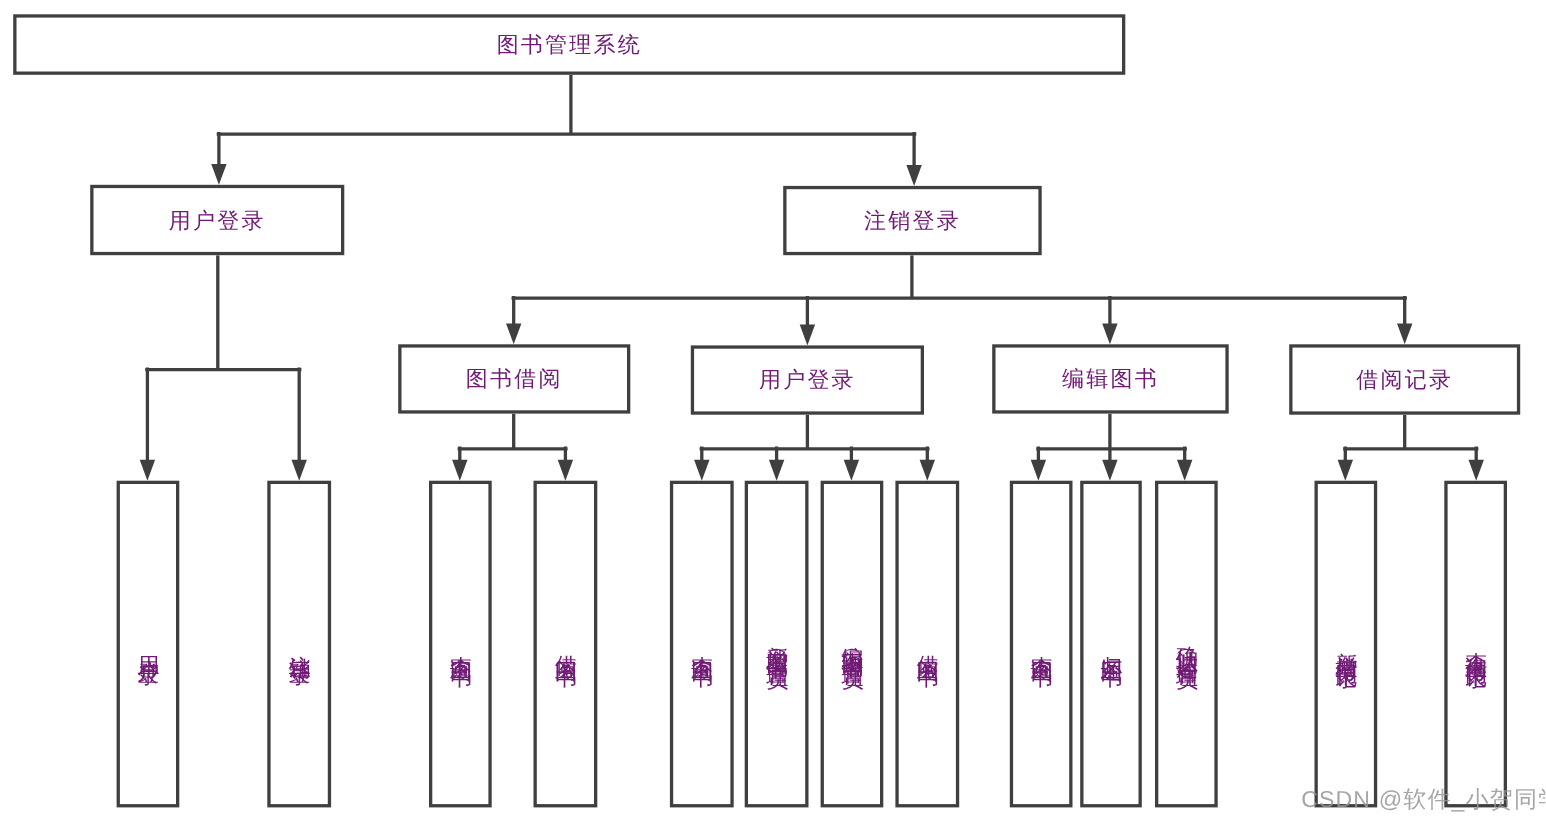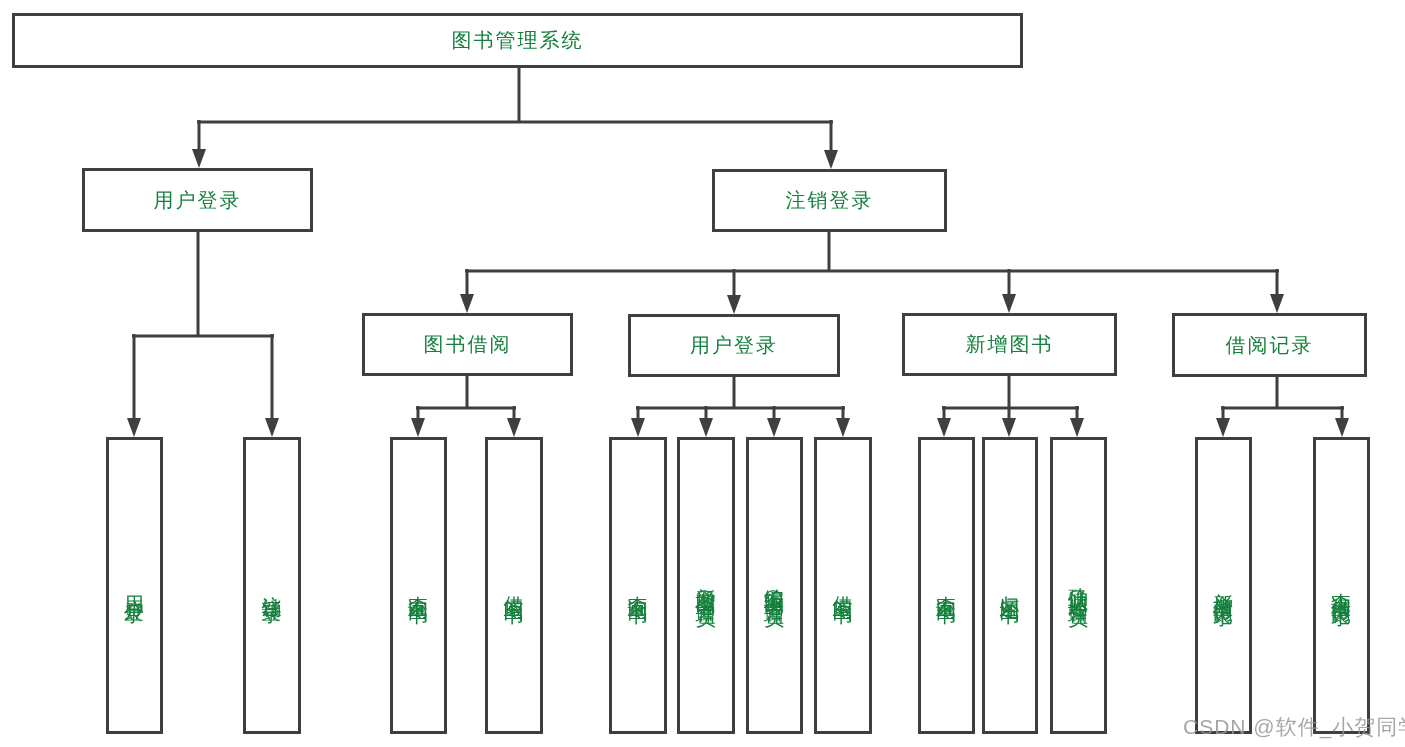--- a/index.html
+++ b/index.html
@@ -26,21 +26,21 @@
     position: absolute;
     box-sizing: border-box;
     border: 3px solid #3f3f3f;
     background: #ffffff;
     display: flex;
     align-items: center;
     justify-content: center;
     z-index: 2;
   }
   .node .lbl {
-    color: #15803d;
+    color: #701a75;
     font-size: 20px;
     letter-spacing: 2px;
     white-space: nowrap;
   }
   .node.v .lbl {
     writing-mode: vertical-rl;
     text-orientation: mixed;
     letter-spacing: 3px;
     line-height: 1;
     white-space: normal;
@@ -120,23 +120,23 @@
     <span class="lbl">注销登录</span>
   </div>
 
   <div class="node h" style="left:362px; top:313px; width:211px; height:63px;">
     <span class="lbl">图书借阅</span>
   </div>
   <div class="node h" style="left:628px; top:314px; width:212px; height:63px;">
     <span class="lbl">用户登录</span>
   </div>
   <div class="node h" style="left:902px; top:313px; width:215px; height:63px;">
-    <span class="lbl">新增图书</span>
+    <span class="lbl">编辑图书</span>
   </div>
-  <div class="node h" style="left:1172px; top:313px; width:195px; height:64px;">
+  <div class="node h" style="left:1172px; top:313px; width:210px; height:64px;">
     <span class="lbl">借阅记录</span>
   </div>
 
   <div class="node v" style="left:106px; top:437px; width:57px; height:297px;">
     <span class="lbl">用户登录</span>
   </div>
   <div class="node v" style="left:243px; top:437px; width:58px; height:297px;">
     <span class="lbl">注销登录</span>
   </div>
 

